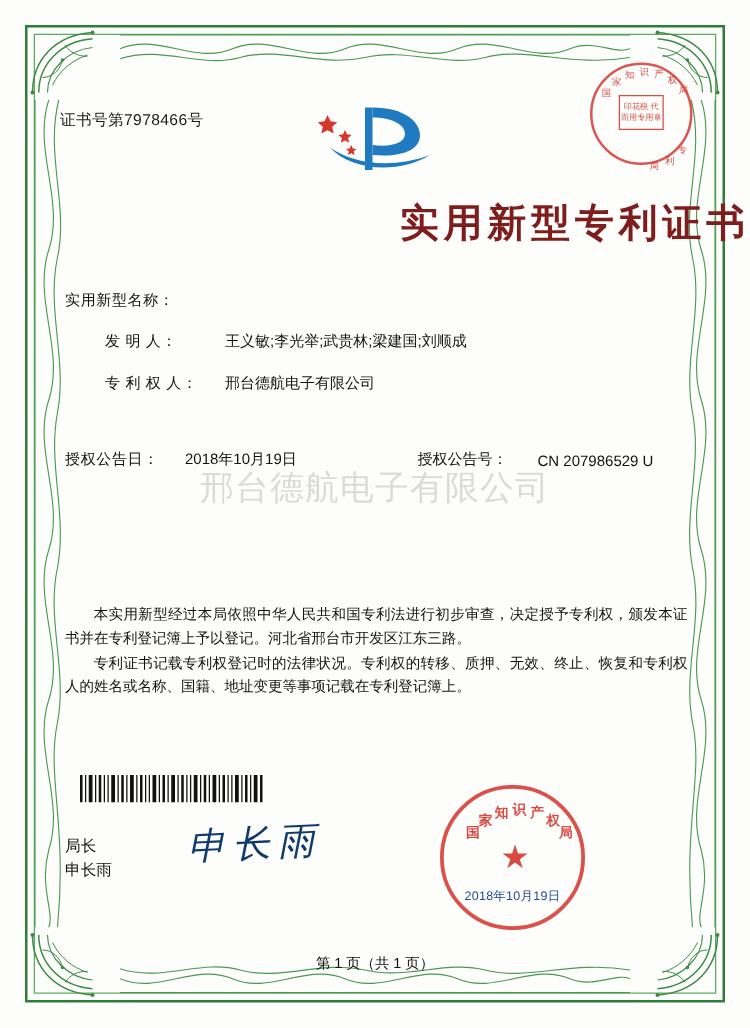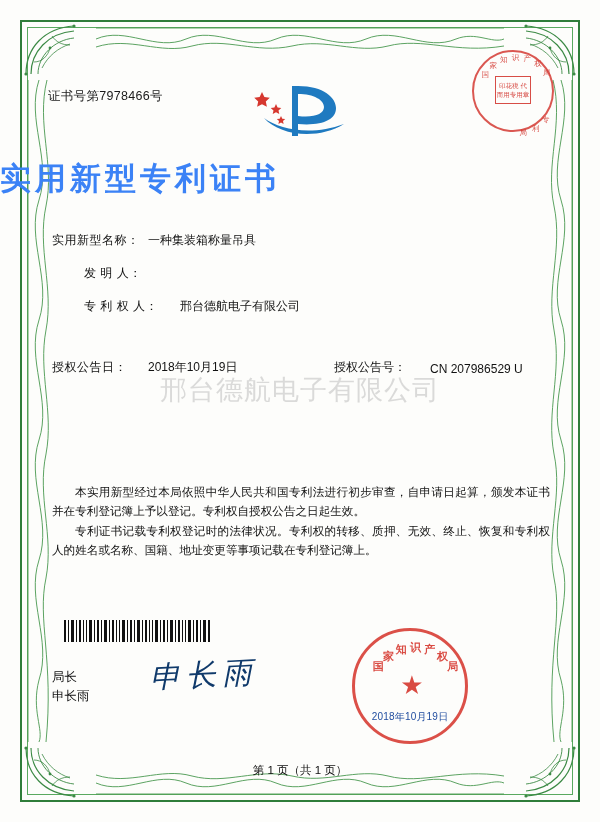--- a/index.html
+++ b/index.html
@@ -120,25 +120,25 @@
     transform: translateX(-50%);
     width: 120px;
     height: 64px;
   }
 
   .title {
     position: absolute;
     left: 0;
     right: 0;
     top: 158px;
-    text-align: left;
+    text-align: right;
     font-size: 31px;
     font-weight: bold;
     letter-spacing: 4px;
-    color: #3b82f6;
+    color: #7f1d1d;
     font-family: "DejaVu Sans", sans-serif;
   }
 
   .fields {
     position: absolute;
     left: 52px;
     top: 232px;
     right: 52px;
   }
   .field-row {
@@ -437,43 +437,43 @@
     </svg>
   </div>
 
   <div class="title">实用新型专利证书</div>
 
   <div class="watermark">邢台德航电子有限公司</div>
 
   <div class="fields">
     <div class="field-row">
       <div class="field-label">实用新型名称：</div>
-      <div class="field-value">一种集装箱称量吊具</div>
     </div>
     <div class="field-row">
       <div class="field-label spread">
           <span>发 明 人：</span>
         </div>
+      <div class="field-value">王义敏;李光举;武贵林;梁建国;刘顺成</div>
     </div>
     <div class="field-row">
       <div class="field-label spread">
           <span>专 利 权 人：</span>
         </div>
       <div class="field-value">邢台德航电子有限公司</div>
     </div>
     <div class="field-row split">
       <div class="field-label">授权公告日：</div>
       <div class="field-value">2018年10月19日</div>
       <div class="field-label2">授权公告号：</div>
       <div class="field-value">CN 207986529 U</div>
     </div>
   </div>
 
   <div class="body-text">
-    <p>本实用新型经过本局依照中华人民共和国专利法进行初步审查，自申请日起算，颁发本证书并在专利登记簿上予以登记。专利权自授权公告之日起生效。</p>
+    <p>本实用新型经过本局依照中华人民共和国专利法进行初步审查，决定授予专利权，颁发本证书并在专利登记簿上予以登记。河北省邢台市开发区江东三路。</p>
     <p>专利证书记载专利权登记时的法律状况。专利权的转移、质押、无效、终止、恢复和专利权人的姓名或名称、国籍、地址变更等事项记载在专利登记簿上。</p>
   </div>
 
   <div class="barcode">
     <svg width="148" height="22" viewBox="0 0 148 22">
       <g fill="#111">
         <rect x="0" y="0" width="2" height="22"></rect>
           <rect x="4" y="0" width="1" height="22"></rect>
         <rect x="7" y="0" width="3" height="22"></rect>
           <rect x="12" y="0" width="1" height="22"></rect>

